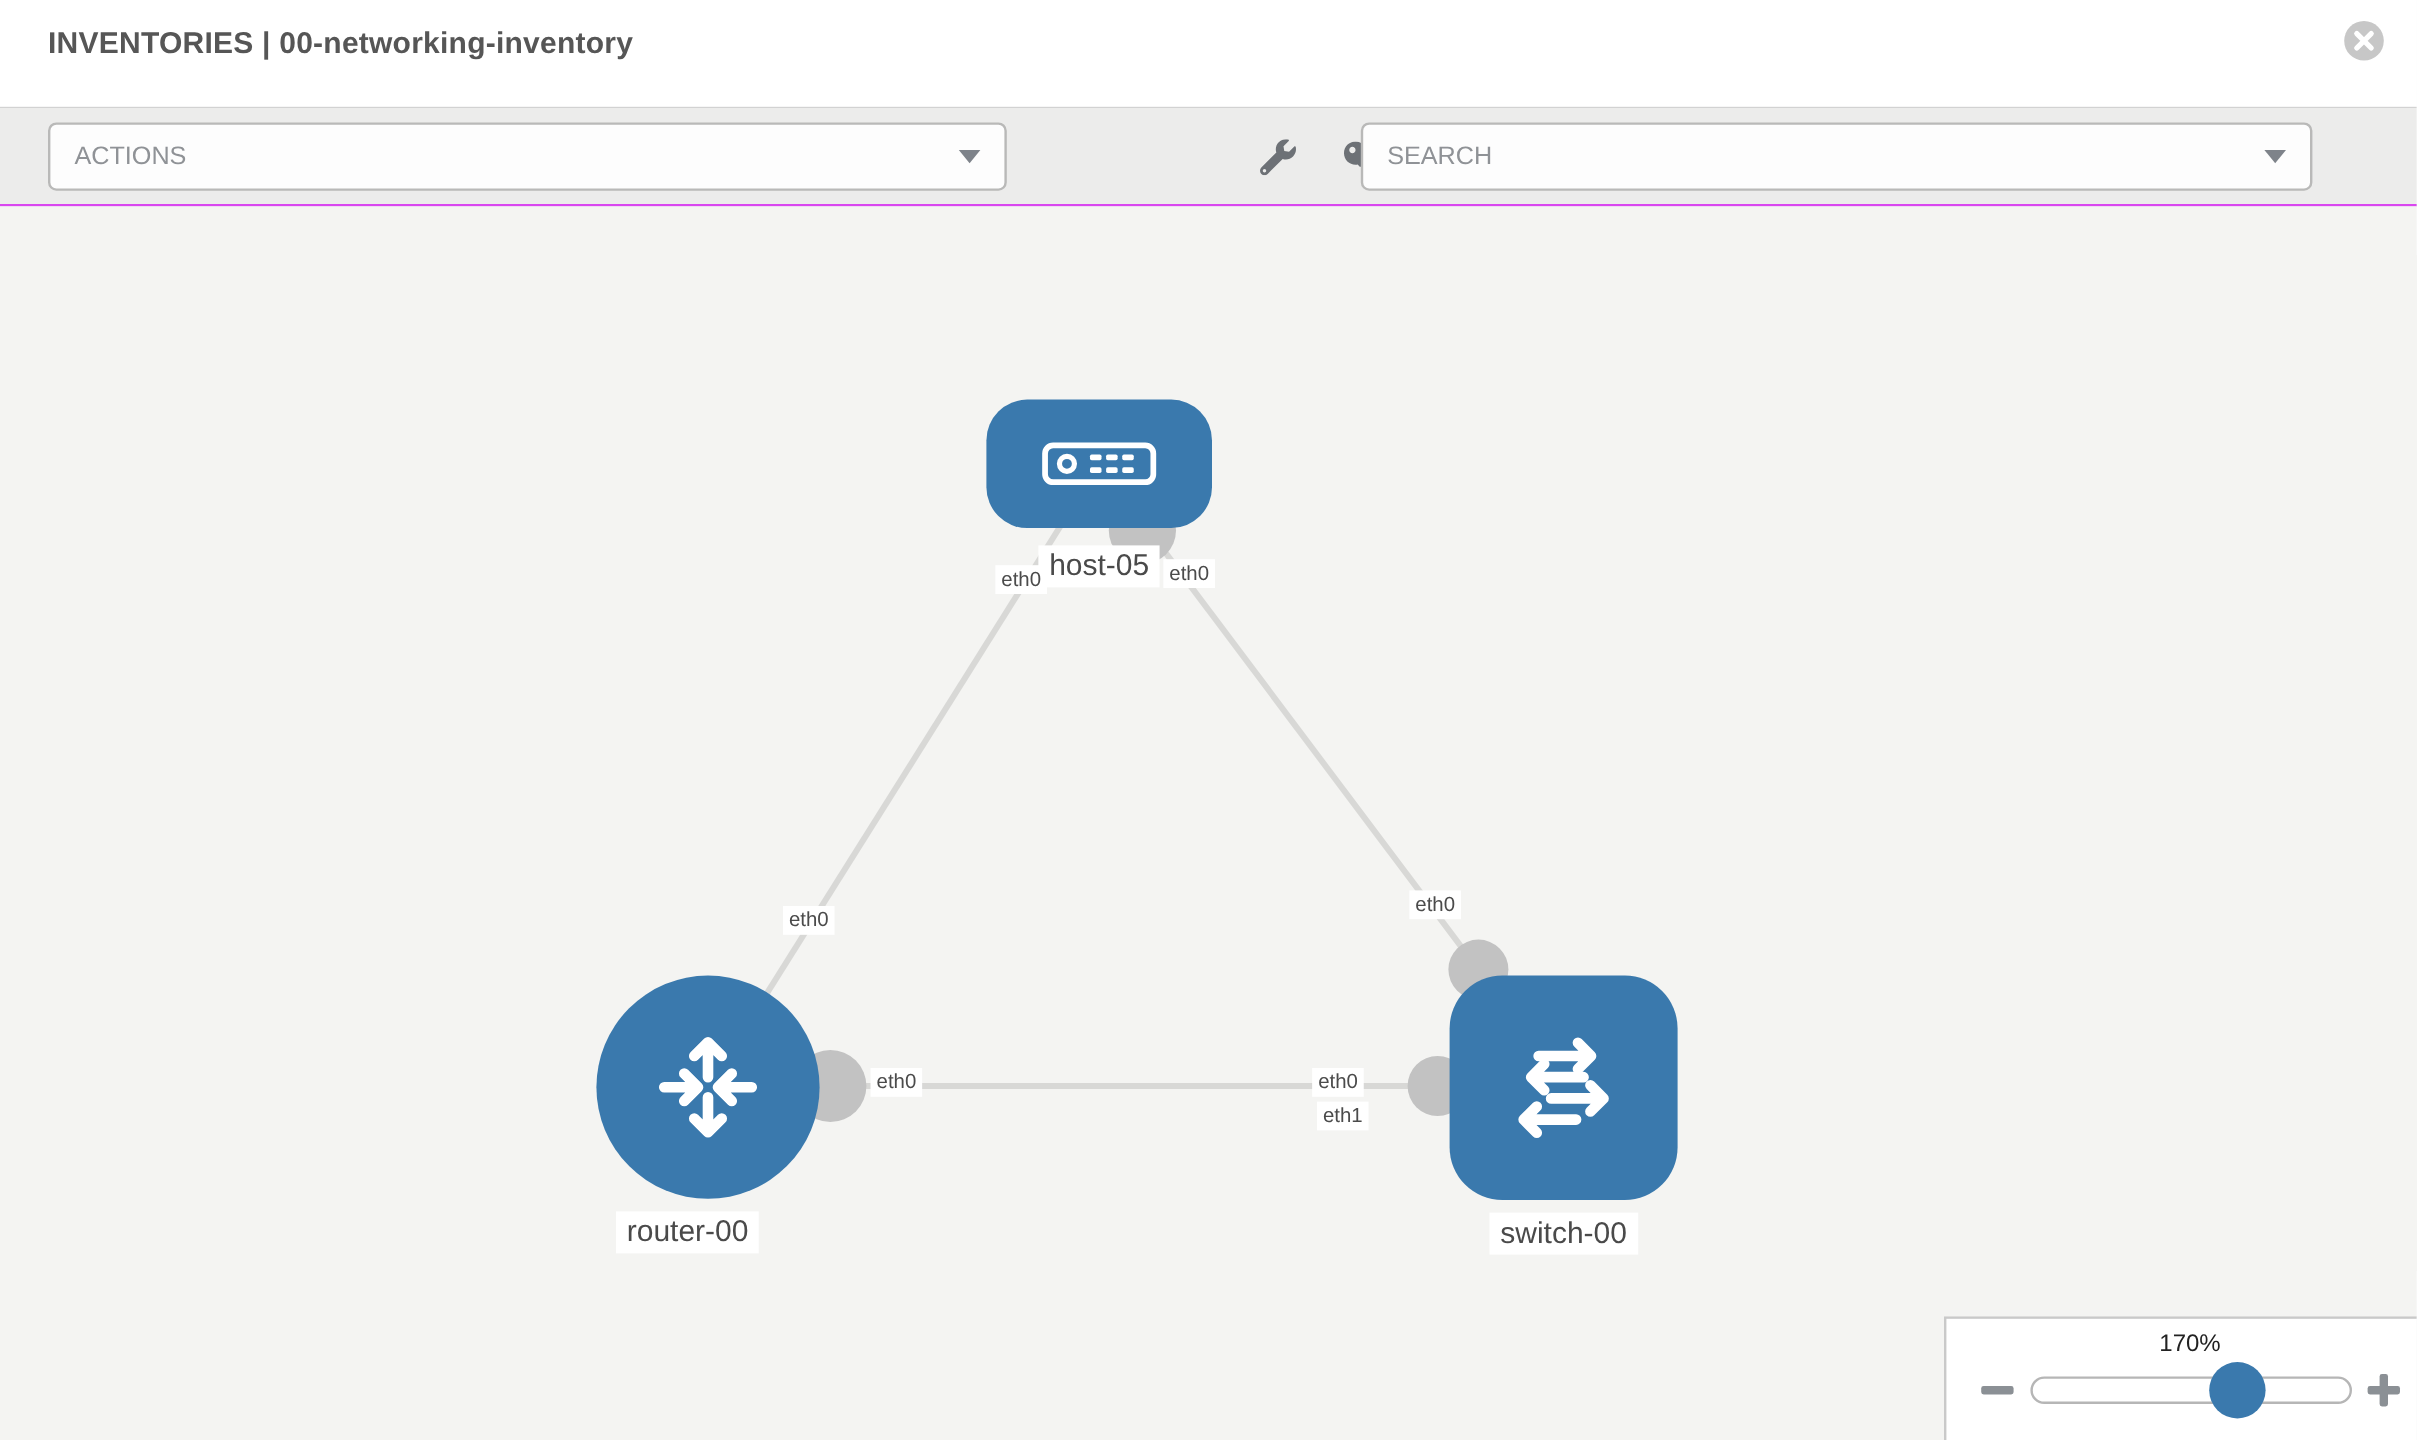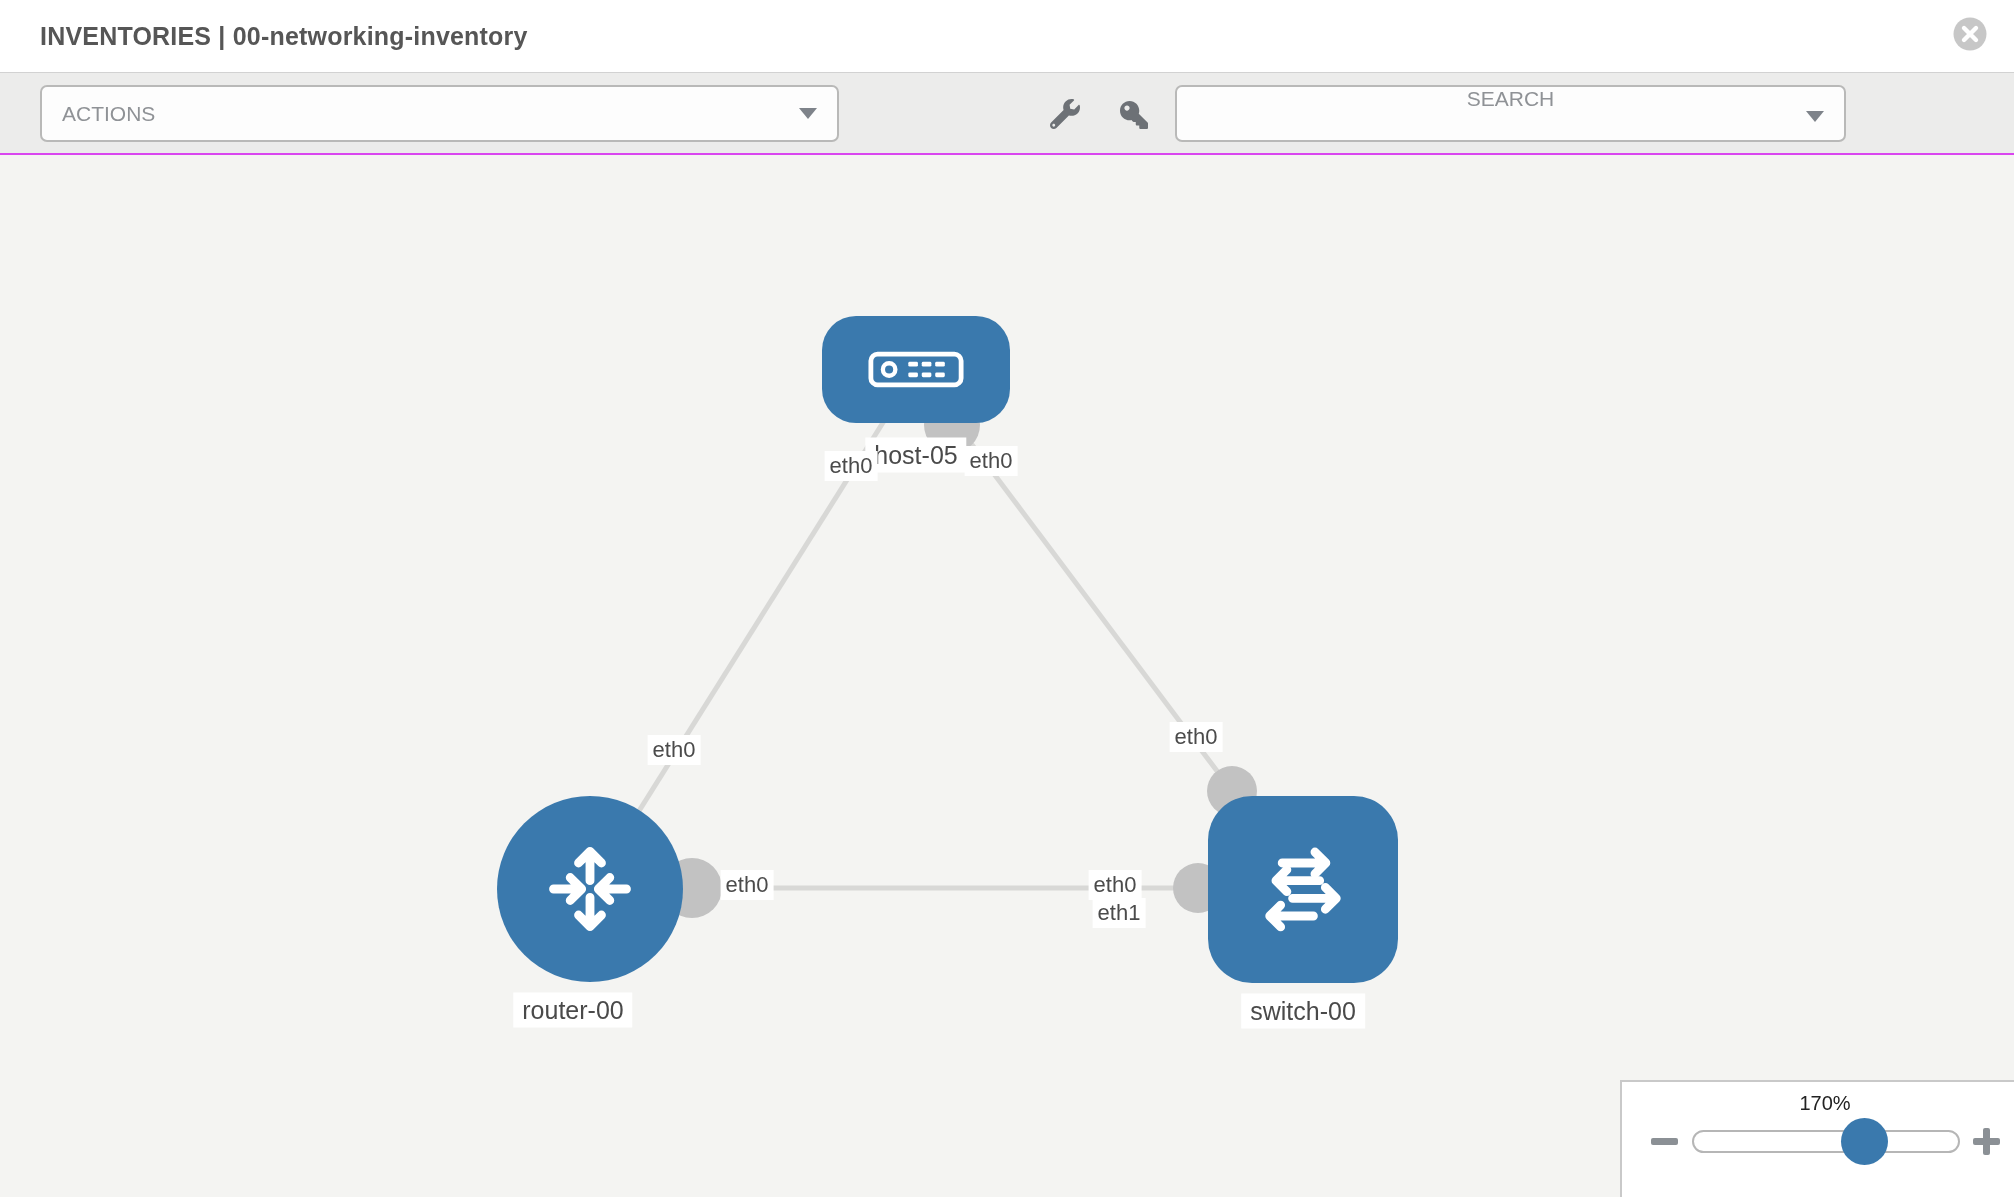--- a/index.html
+++ b/index.html
@@ -4,37 +4,37 @@
 <style>
   * { box-sizing: border-box; }
   html,body { margin:0; padding:0; }
   body {
     width:2014px; height:1200px; overflow:hidden;
     font-family:"Liberation Sans", sans-serif;
     background:#ffffff;
   }
 
   
-  .header { position:relative; height:73px; background:#ffffff; border-bottom:1px solid #d2d2d2; }
+  .header { position:relative; height:90px; background:#ffffff; border-bottom:1px solid #d2d2d2; }
   .header .title {
     margin:0; line-height:72px; padding-left:40px;
     font-size:25px; font-weight:700; color:#565656; letter-spacing:.2px;
   }
   .close-btn { position:absolute; top:17px; right:27px; width:34px; height:34px; cursor:pointer; }
 
   
   .toolbar { position:relative; height:82px; background:#ececeb; border-bottom:2px solid #d946ef; }
   .select-box {
     position:absolute; top:12px; height:57px;
     background:#fdfdfd; border:2px solid #b9b9b8; border-radius:7px;
     display:flex; align-items:center; padding:0 20px;
     font-size:21px; color:#8f9296; cursor:pointer;
   }
   .select-actions { left:40px;  width:799px; }
-  .select-search  { left:1175px; width:671px;flex-direction:column; }
+  .select-search  { left:1134px; width:793px; }
   .caret {
     margin-left:auto; width:0; height:0;
     border-left:9px solid transparent; border-right:9px solid transparent;
     border-top:11px solid #7e838a;
   }
   .tool-btn { position:absolute; cursor:pointer; line-height:0; }
   .tool-wrench { left:1050px; top:26px; }
   .tool-key    { left:1120px; top:28px; }
 
   
@@ -42,21 +42,21 @@
   .edges { position:absolute; left:0; top:0; z-index:1; }
 
   .node { position:absolute; z-index:2; background:#3a79ad; display:flex; align-items:center; justify-content:center; cursor:pointer; }
   .node-host   { left:822px;  top:161px; width:188px; height:107px; border-radius:34px; }
   .node-router { left:497px;  top:641px; width:186px; height:186px; border-radius:50%; }
   .node-switch { left:1208px; top:641px; width:190px; height:187px; border-radius:44px; }
 
   .chip {
     position:absolute; transform:translate(-50%,-50%);
     background:#ffffff; color:#4b4b4b; white-space:nowrap;
-    font-size:22px; padding:2px 5px; z-index:3;
+    font-size:17px; padding:2px 5px; z-index:3;
   }
   .chip.node-label { font-size:25px; padding:3px 9px; color:#4a4a4a; }
   .chip.over { z-index:4; }
 
   
   .zoom-panel {
     position:absolute; left:1620px; top:925px; width:420px; height:300px;
     background:#ffffff; border:2px solid #c9c9c9; z-index:5;
   }
   .zoom-level {

